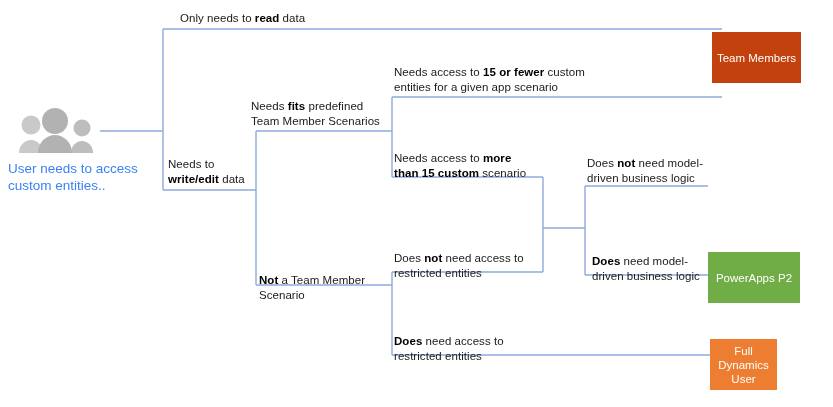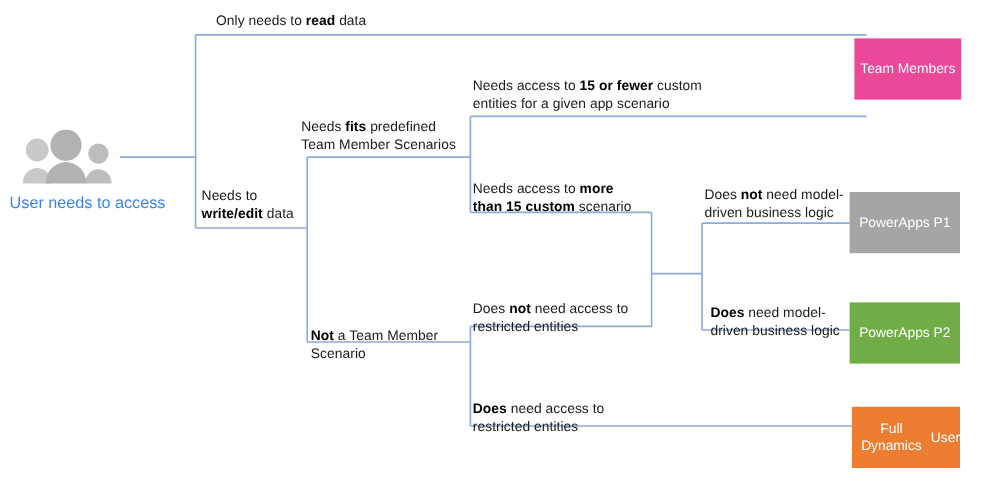--- a/index.html
+++ b/index.html
@@ -110,20 +110,21 @@
 
       <circle cx="68" cy="20" r="8.5" fill="#bdbdbd"></circle>
       <path d="M57,45 a11,12 0 0 1 22,0 z" fill="#bdbdbd"></path>
 
       <circle cx="41" cy="13" r="13" fill="#b2b2b2"></circle>
       <path d="M24,45 a17,18 0 0 1 34,0 z" fill="#b2b2b2"></path>
     </svg>
   </div>
 
   <div class="rootcap" style="left:8px; top:160px;">User needs to access</div>
+  <div class="rootcap" style="left:8px; top:177px;">custom entities..</div>
 
   <div class="lbl" style="left:180px; top:11px;">
     <span>Only needs to </span><b>read</b><span> data</span>
   </div>
 
   <div class="lbl" style="left:168px; top:157px;">
     <span>Needs to </span><br>
     <b>write/edit</b><span> data</span>
   </div>
 
@@ -160,30 +161,27 @@
   <div class="lbl" style="left:587px; top:156px;">
     <span>Does </span><b>not</b><span> need model-</span><br>
     <span>driven business logic</span>
   </div>
 
   <div class="lbl" style="left:592px; top:254px;">
     <b>Does</b><span> need model-</span><br>
     <span>driven business logic</span>
   </div>
 
-  <div class="endbox" style="left:712px; top:32px; width:89px; height:51px; background:#ec4899;">
+  <div class="endbox" style="left:712px; top:32px; width:89px; height:51px; background:#c2410c;">
     <span>Team Members</span>
   </div>
 
-  <div class="endbox" style="left:708px; top:160px; width:92px; height:51px; background:#a5a5a5;">
-    <span>PowerApps P1</span>
-  </div>
 
   <div class="endbox" style="left:708px; top:252px; width:92px; height:51px; background:#70ad47;justify-content:center;">
     <span>PowerApps P2</span>
   </div>
 
-  <div class="endbox" style="left:710px; top:339px; width:90px; height:51px; background:#ed7d31; flex-direction:row;">
+  <div class="endbox" style="left:710px; top:339px; width:67px; height:51px; background:#ed7d31; flex-direction:column;">
     <span>Full Dynamics</span>
     <span>User</span>
   </div>
 
 </div>
 
 </body></html>

